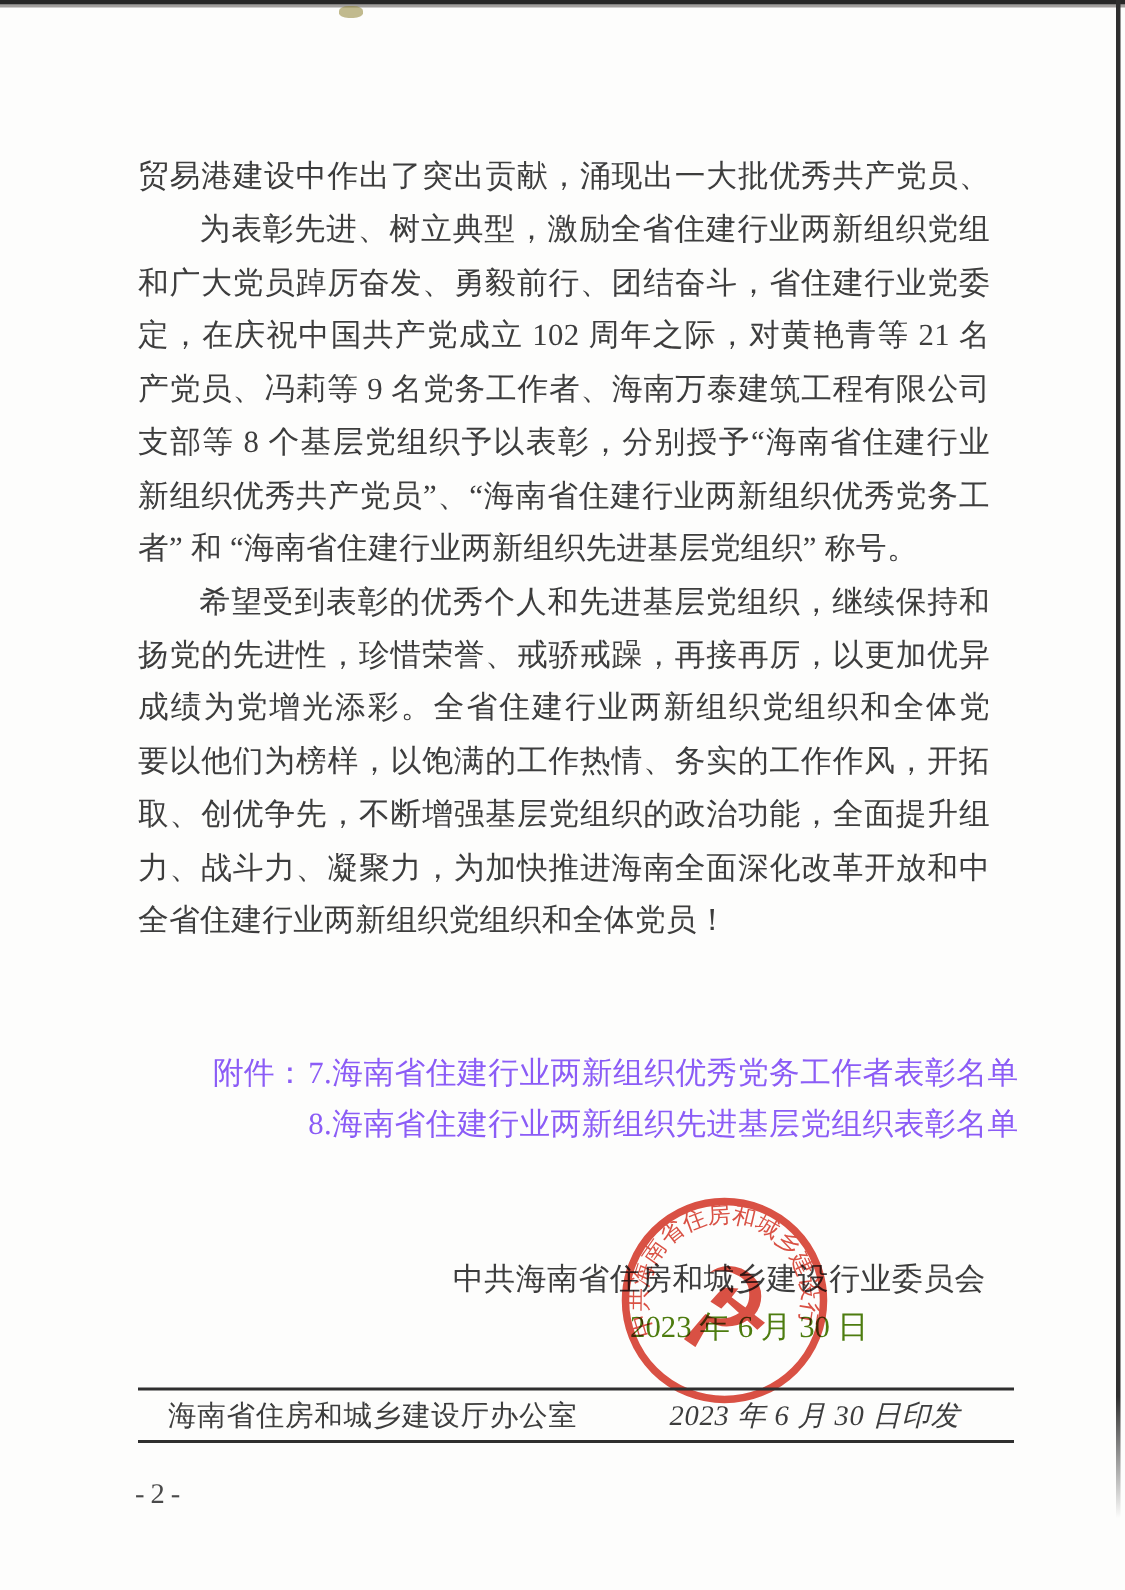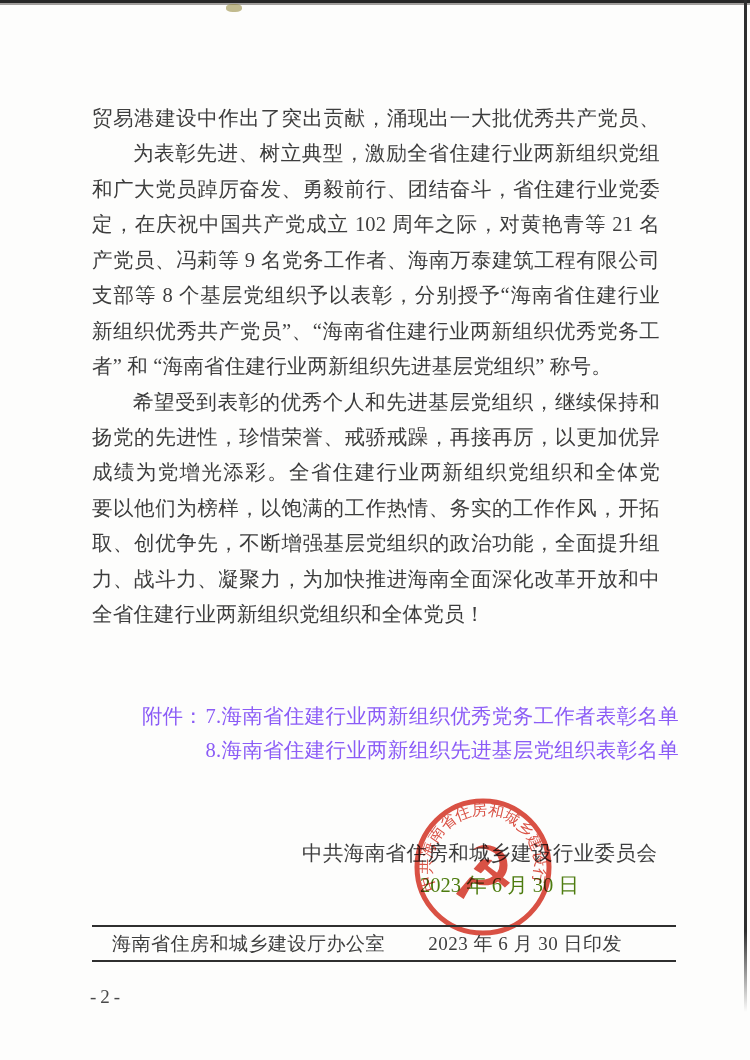--- a/index.html
+++ b/index.html
@@ -34,21 +34,21 @@
   
   .seal{position:absolute;left:403px;top:787px;width:160px;height:160px;opacity:.88;mix-blend-mode:multiply;}
   
   .footer-rule{position:absolute;left:92px;width:584px;height:2px;background:#2f2f2f;}
   .footer-rule.r1{top:925px;}
   .footer-rule.r2{top:960px;}
   .footer-row{position:absolute;left:92px;top:929px;width:584px;height:30px;
     display:flex;justify-content:space-between;align-items:center;
     padding:0;box-sizing:border-box;font-size:19px;color:#3d3d3d;}
   .footer-office{margin-left:20px;letter-spacing:.5px;white-space:nowrap;}
-  .footer-date{margin-right:54px;letter-spacing:.5px;white-space:nowrap;}
+  .footer-date{margin-right:36px;letter-spacing:.5px;white-space:nowrap;font-style:italic;}
   
   .page-num{position:absolute;left:90px;top:986px;font-size:19px;letter-spacing:4px;color:#4a4a4a;
     font-family:"Liberation Serif","DejaVu Serif",serif;}
 </style>
 </head>
 <body>
 
 <div class="page">
 
   <div class="scan-top"></div>

